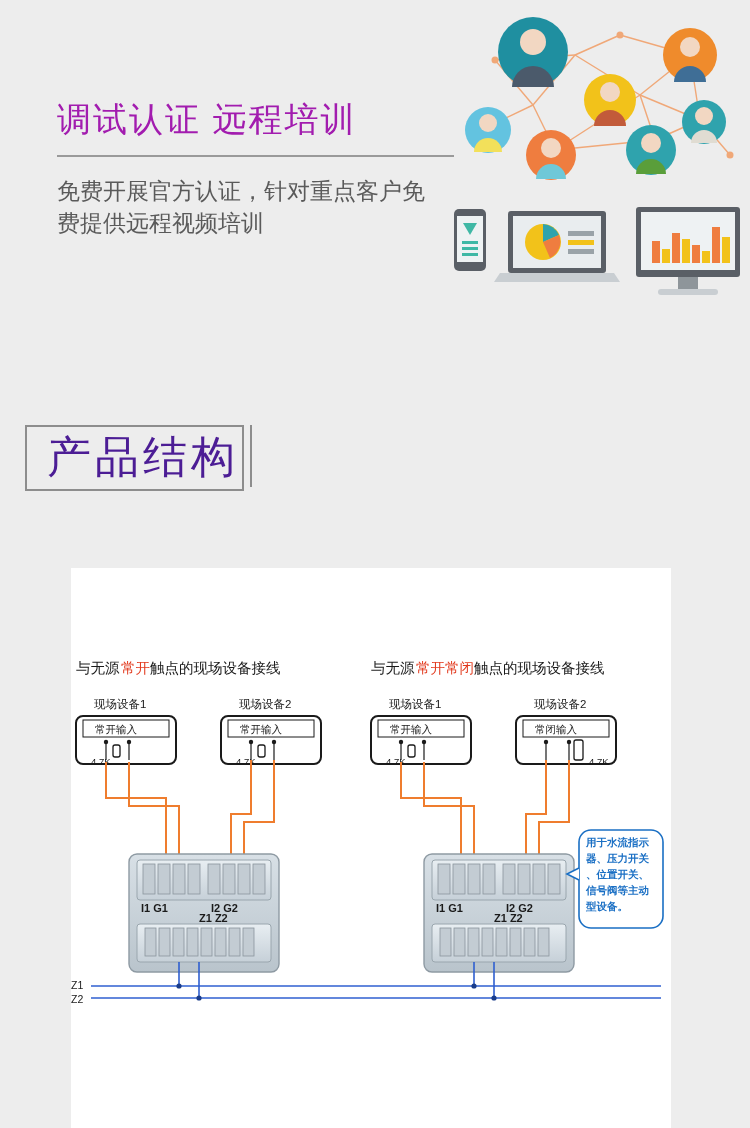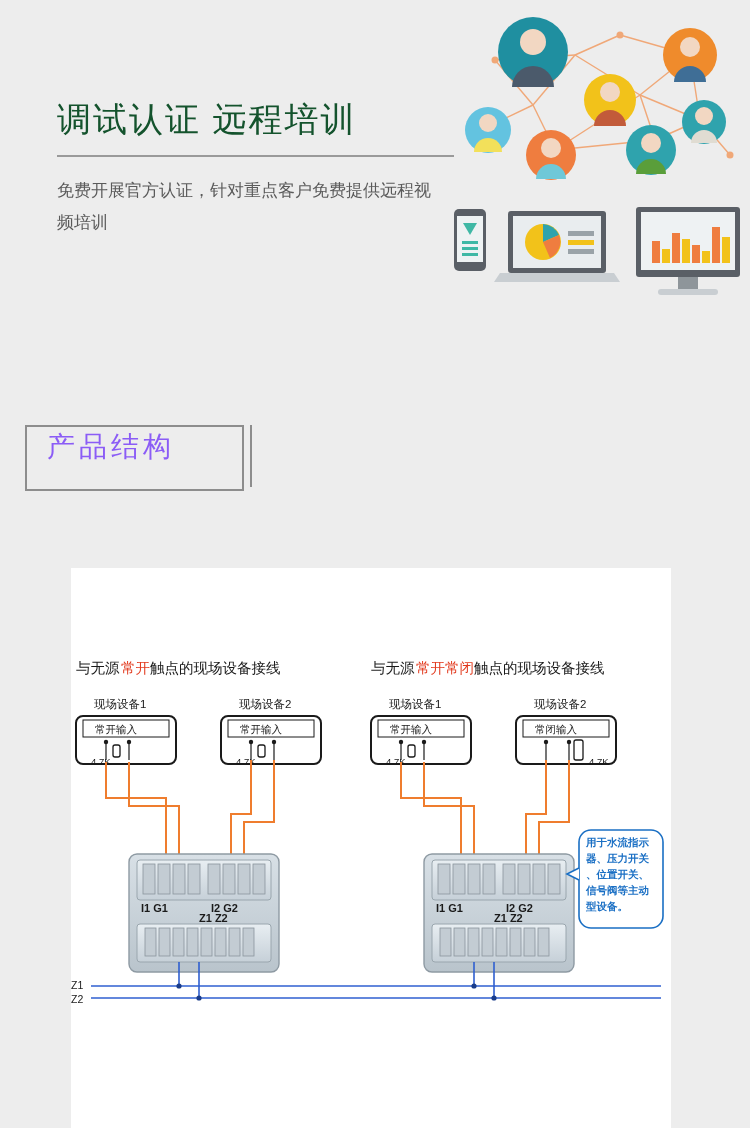--- a/index.html
+++ b/index.html
@@ -7,45 +7,45 @@
     width:750px;height:1128px;
     background:#ededed;
     font-family:"Liberation Sans","DejaVu Sans",sans-serif;
     overflow:hidden;
     position:relative;
   }
   
   .banner{position:relative;width:750px;height:330px;background:#ededed;overflow:hidden;}
   .banner-title{
     position:absolute;left:57px;top:97px;
-    font-size:34px;color:#14532d;letter-spacing:2px;font-weight:normal;
+    font-size:34px;color:#a21caf;letter-spacing:2px;font-weight:normal;
   }
   .banner-rule{position:absolute;left:57px;top:155px;width:397px;height:2px;background:#9a9a9a;}
   .banner-sub{
     position:absolute;left:57px;top:175px;width:380px;
-    font-size:17px;line-height:32px;color:#5a5a5a;
+    font-size:23px;line-height:32px;color:#5a5a5a;
   }
   
   .network{position:absolute;left:455px;top:0px;width:295px;height:195px;}
   
   .devices{position:absolute;left:440px;top:205px;width:310px;height:105px;}
 
   
   .struct-head{position:absolute;left:0;top:395px;width:750px;height:120px;}
   .struct-box{
     position:absolute;left:25px;top:30px;width:215px;height:62px;
     border:2px solid #8d8d8d;
   }
   .struct-box-2{
     position:absolute;left:250px;top:30px;width:8px;height:62px;
     border-left:2px solid #8d8d8d;
   }
   .struct-title{
     position:absolute;left:47px;top:33px;
-    font-size:28px;color:#8b5cf6;letter-spacing:4px;
+    font-size:44px;color:#4c1d95;letter-spacing:4px;
   }
 
   
   .panel{
     position:absolute;left:71px;top:568px;width:600px;height:560px;
     background:#ffffff;
   }
   .dg{position:absolute;left:0;top:0;width:600px;height:560px;}
 
   .redtxt{fill:#e23a1e;}

